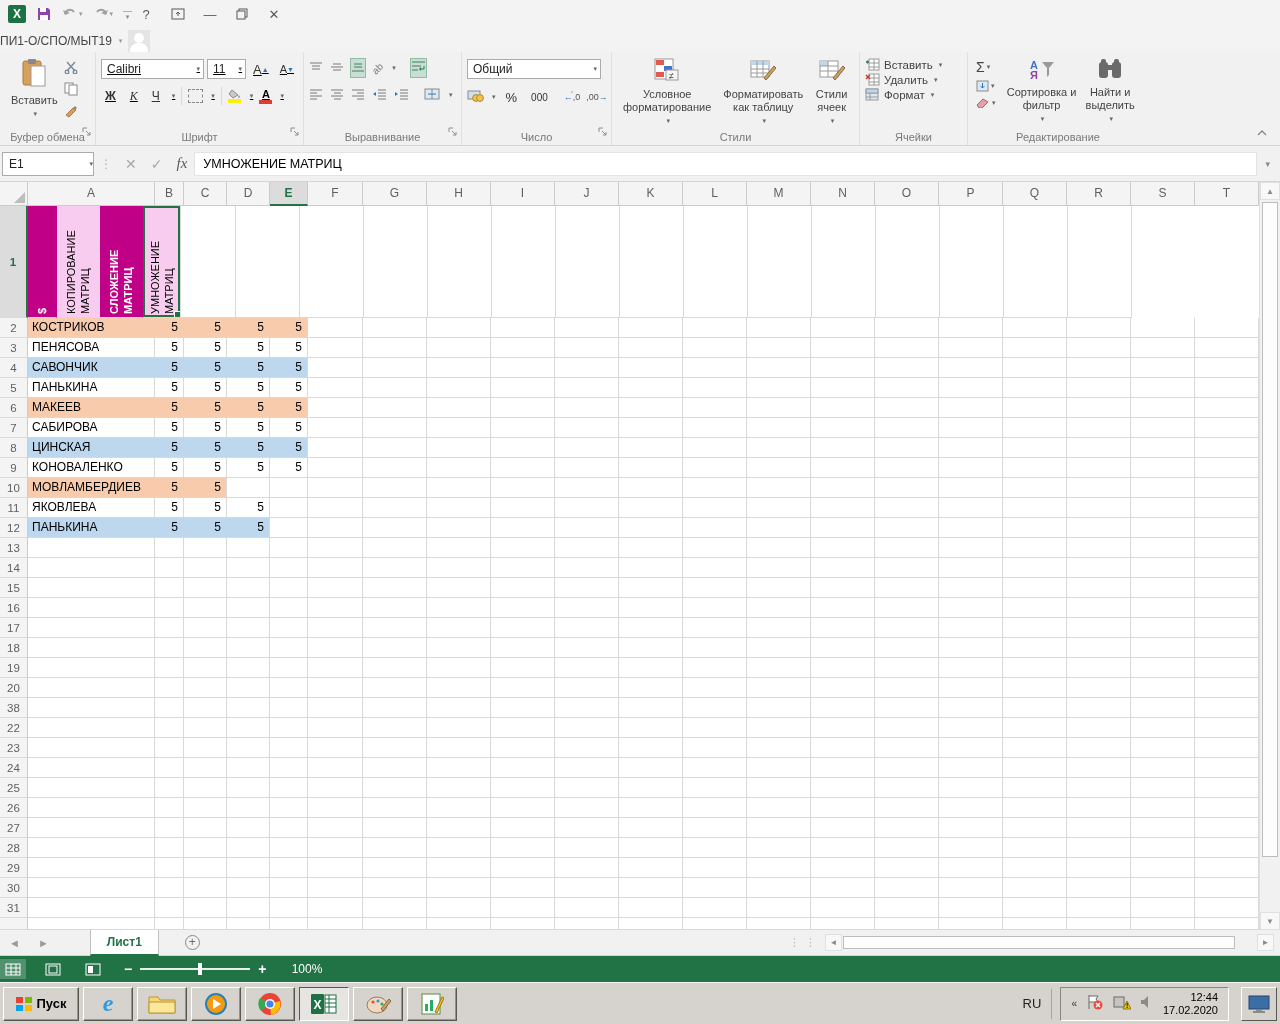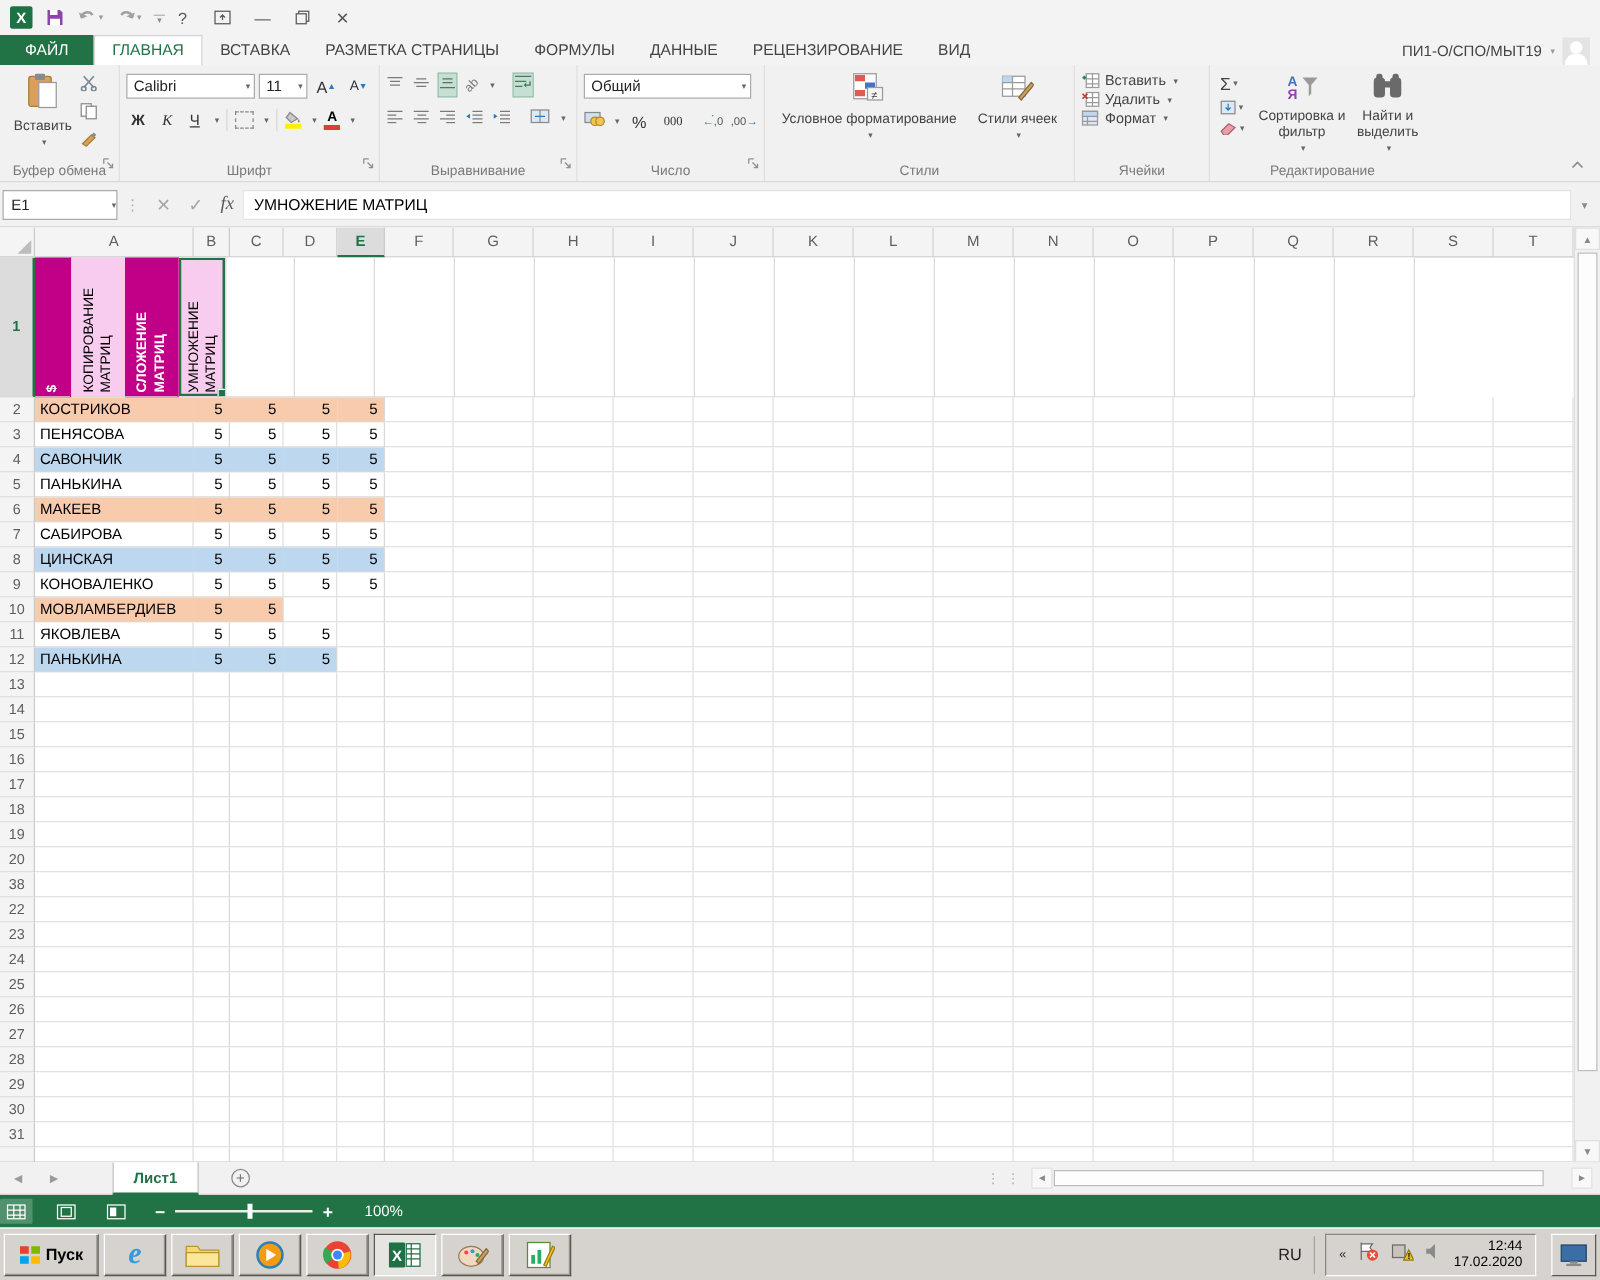--- a/index.html
+++ b/index.html
@@ -172,30 +172,20 @@
           <svg width="12" height="12" viewBox="0 0 12 12">
             <rect x="3" y="1" width="8" height="8" fill="none" stroke="#595959"></rect>
             <rect x="1" y="3" width="8" height="8" fill="#F3F3F3" stroke="#595959"></rect>
           </svg>
         </span>
       <span class="cap-btn">✕</span>
     </div>
   </div>
 
   <div class="tabrow">
-    <div class="rtabs">
-        <div class="rtab file">ФАЙЛ</div>
-        <div class="rtab active">ГЛАВНАЯ</div>
-        <div class="rtab">ВСТАВКА</div>
-        <div class="rtab">РАЗМЕТКА СТРАНИЦЫ</div>
-        <div class="rtab">ФОРМУЛЫ</div>
-        <div class="rtab">ДАННЫЕ</div>
-        <div class="rtab">РЕЦЕНЗИРОВАНИЕ</div>
-        <div class="rtab">ВИД</div>
-      </div>
     <div class="userarea">
       <span>ПИ1-О/СПО/МЫТ19</span>
       <span class="mini-dd">▾</span>
       <span class="avatar"></span>
     </div>
   </div>
 
   <div class="ribbon">
 
     <div class="rgroup" style="width:96px;">
@@ -226,21 +216,21 @@
                 <path d="M9 3l2-2 2 2-2 2z" fill="#8A8A8A"></path>
               </svg></span>
         </div>
       </div>
       <span class="rlabel">Буфер обмена</span>
       <span class="dlg"><svg width="10" height="10" viewBox="0 0 10 10">
             <path d="M1 1h4M1 1v4M4 4l4 4M8 5v3h-3" stroke="#8E8E8E" fill="none"></path>
           </svg></span>
     </div>
 
-    <div class="rgroup" style="width:208px;">
+    <div class="rgroup" style="width:208px;text-decoration:underline;">
       <div class="rrow">
         <div class="combobox" style="width:112px;">
             <span>Calibri</span>
             <span class="dd">▾</span>
           </div>
         <div class="combobox" style="width:42px;">
             <span>11</span>
             <span class="dd">▾</span>
           </div>
         <span class="glyphbtn" style="font-size:13px;">А<sup style="font-size:7px;color:#2B78C0;">▲</sup></span>
@@ -333,21 +323,21 @@
           </div>
       </div>
       <div class="rrow" style="margin-top:9px;gap:6px;">
         <span><svg width="17" height="13" viewBox="0 0 17 13">
               <rect x="1" y="2" width="12" height="8" fill="#CFE0F0" stroke="#8A8A8A"></rect>
               <circle cx="9" cy="9" r="3.4" fill="#F0C550" stroke="#B08A2A"></circle>
               <circle cx="13" cy="9" r="3.4" fill="#F0C550" stroke="#B08A2A"></circle>
             </svg></span>
         <span class="dd">▾</span>
         <span class="glyphbtn" style="font-size:13px;">%</span>
-        <span class="glyphbtn" style="font-size:10px;font-family:Liberation Serif, serif;">000</span>
+        <span class="glyphbtn" style="font-size:10px;">000</span>
         <span style="width:1px;height:18px;background:#D8D8D8;"></span>
         <span style="font-size:9px;color:#555;"><span style="color:#2B78C0;">←</span>́,0</span>
         <span style="font-size:9px;color:#555;">,00<span style="color:#2B78C0;">→</span></span>
       </div>
       <span class="rlabel">Число</span>
       <span class="dlg"><svg width="10" height="10" viewBox="0 0 10 10">
             <path d="M1 1h4M1 1v4M4 4l4 4M8 5v3h-3" stroke="#8E8E8E" fill="none"></path>
           </svg></span>
     </div>
 
@@ -356,20 +346,30 @@
         <div class="bigbtn">
           <span class="ic"><svg width="26" height="24" viewBox="0 0 26 24">
                 <rect x="1" y="1" width="18" height="20" fill="#fff" stroke="#9A9A9A"></rect>
                 <rect x="2" y="2" width="8" height="5" fill="#E05A4E"></rect>
                 <rect x="10" y="8" width="8" height="5" fill="#4472C4"></rect>
                 <rect x="2" y="14" width="8" height="5" fill="#E05A4E"></rect>
                 <rect x="12" y="12" width="12" height="10" fill="#F5F5F5" stroke="#9A9A9A"></rect>
                 <text x="15" y="21" font-size="9" fill="#444">≠</text>
               </svg></span>
           <span>Условное форматирование</span>
+          <span class="dd">▾</span>
+        </div>
+        <div class="bigbtn">
+          <span class="ic"><svg width="26" height="24" viewBox="0 0 26 24">
+                <rect x="1" y="3" width="18" height="16" fill="#fff" stroke="#9A9A9A"></rect>
+                <rect x="1" y="3" width="18" height="4" fill="#BDD7EE"></rect>
+                <path d="M7 3v16M13 3v16M1 11h18M1 15h18" stroke="#9A9A9A"></path>
+                <path d="M14 20L24 8l2 2-10 12z" fill="#C8A165" stroke="#8A6A3A"></path>
+              </svg></span>
+          <span>Форматировать как таблицу</span>
           <span class="dd">▾</span>
         </div>
         <div class="bigbtn">
           <span class="ic"><svg width="26" height="24" viewBox="0 0 26 24">
                 <rect x="1" y="3" width="18" height="16" fill="#fff" stroke="#9A9A9A"></rect>
                 <rect x="1" y="3" width="8" height="5" fill="#BDD7EE"></rect>
                 <path d="M9 3v16M1 8h18M1 13h18" stroke="#9A9A9A"></path>
                 <path d="M14 20L24 8l2 2-10 12z" fill="#C8A165" stroke="#8A6A3A"></path>
               </svg></span>
           <span>Стили ячеек</span>

